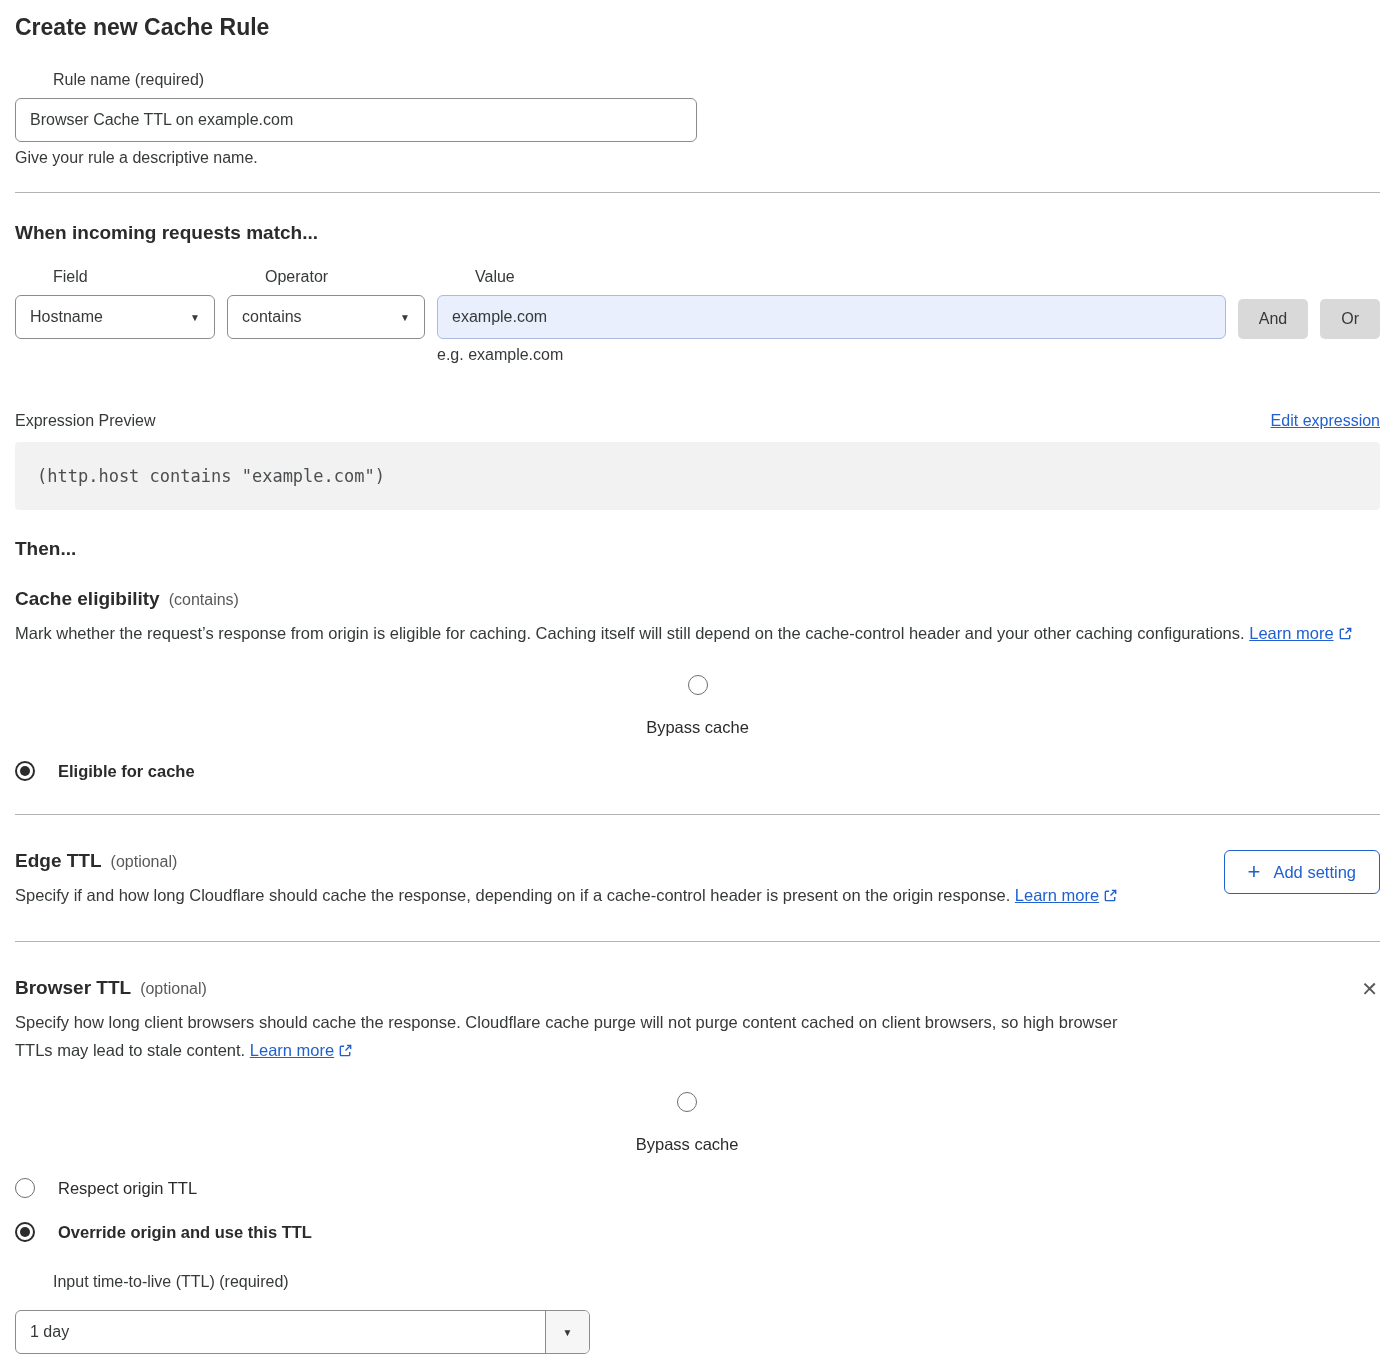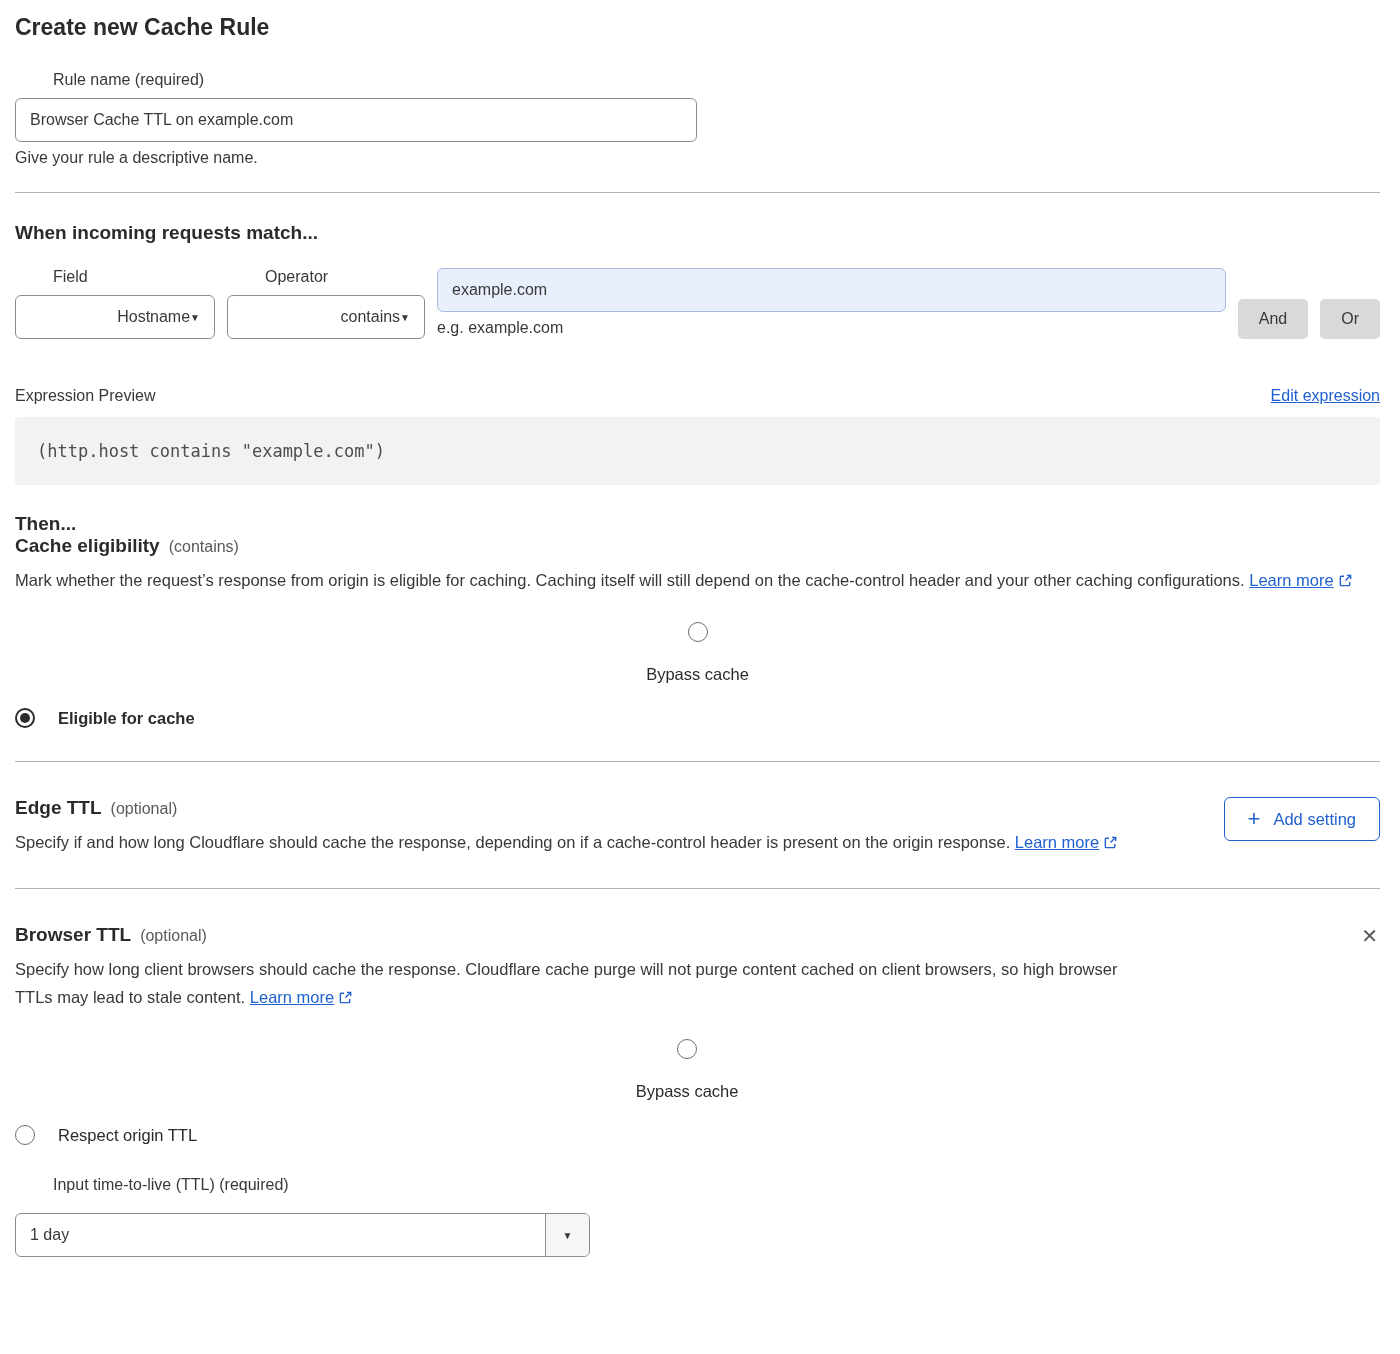--- a/index.html
+++ b/index.html
@@ -29,21 +29,21 @@
   h2.section-heading { font-size: 19px; font-weight: 700; color: #2b2b2b; }
   .match-heading { margin-top: 29px; }
 
   .condition-row { display: flex; gap: 12px; margin-top: 24px; align-items: flex-start; }
   .cond-col-field { width: 200px; }
   .cond-col-op { width: 198px; }
   .cond-col-value { flex: 1; }
 
   .select-box {
     height: 44px; border: 1px solid #8c8c8c; border-radius: 6px;
-    display: flex; align-items: center; justify-content: flex-end;
+    display: flex; align-items: center; justify-content: space-between;
     padding: 0 14px; font-size: 16px; background: #fff; cursor: pointer;
   }
   .caret { font-size: 10px; color: #36393a; }
 
   .value-input {
     width: 100%; height: 44px;
     background: #e9effc; border: 1px solid #a9bce0; border-radius: 6px;
     font-size: 16px; font-family: "Liberation Sans", sans-serif;
     color: #36393a; padding: 0 14px; outline: none;
   }
@@ -148,39 +148,40 @@
       </div>
     </div>
     <div class="cond-col-op">
       <label class="field-label">Operator</label>
       <div class="select-box">
         <span>contains</span>
         <span class="caret">▼</span>
       </div>
     </div>
     <div class="cond-col-value">
+      <label class="field-label">Value</label>
       <input class="value-input" type="text" value="example.com" style="">
       <div class="help-text">e.g. example.com</div>
     </div>
     <button class="btn-grey">And</button>
     <button class="btn-grey">Or</button>
   </div>
 
   
   <div class="expression-row">
     <span class="label-plain">Expression Preview</span>
     <a class="link">Edit expression</a>
   </div>
   <div class="expression-box">(http.host contains "example.com")</div>
 
   
   <h2 class="section-heading then-heading">Then...</h2>
 
   
-  <div class="setting-title-row" style="">
+  <div class="setting-title-row" style="margin-top:28px">
     <h3 class="setting-title">Cache eligibility</h3>
     <span class="setting-qualifier">(contains)</span>
   </div>
   <p class="desc"><span>Mark whether the request’s response from origin is eligible for caching. Caching itself will still depend on the cache-control header and your other caching configurations.</span>
     <a class="link-inline">Learn more</a><span class="ext-icon"><svg width="15" height="15" viewBox="0 0 16 16" fill="none" stroke="#2061cf" stroke-width="1.5">
           <path d="M6.5 3.5H3.4a.9.9 0 0 0-.9.9v8.2a.9.9 0 0 0 .9.9h8.2a.9.9 0 0 0 .9-.9V9.5"></path>
           <path d="M9.5 2.5h4v4"></path>
           <path d="M13.5 2.5 8 8"></path>
         </svg></span></p>
 
@@ -232,20 +233,24 @@
             </svg></span></p>
 
       <div class="radio-row rr-first">
         <span class="radio"></span>
         <span>Bypass cache</span>
       </div>
       <div class="radio-row rr-next">
         <span class="radio"></span>
         <span>Respect origin TTL</span>
       </div>
+      <div class="radio-row rr-next selected">
+        <span class="radio checked"></span>
+        <span>Override origin and use this TTL</span>
+      </div>
 
       <label class="field-label ttl-label">Input time-to-live (TTL) (required)</label>
       <div class="ttl-select">
         <span class="ttl-value">1 day</span>
         <span class="ttl-arrow">
             <span class="caret">▼</span>
           </span>
       </div>
     </div>
     <button class="close-x">✕</button>

